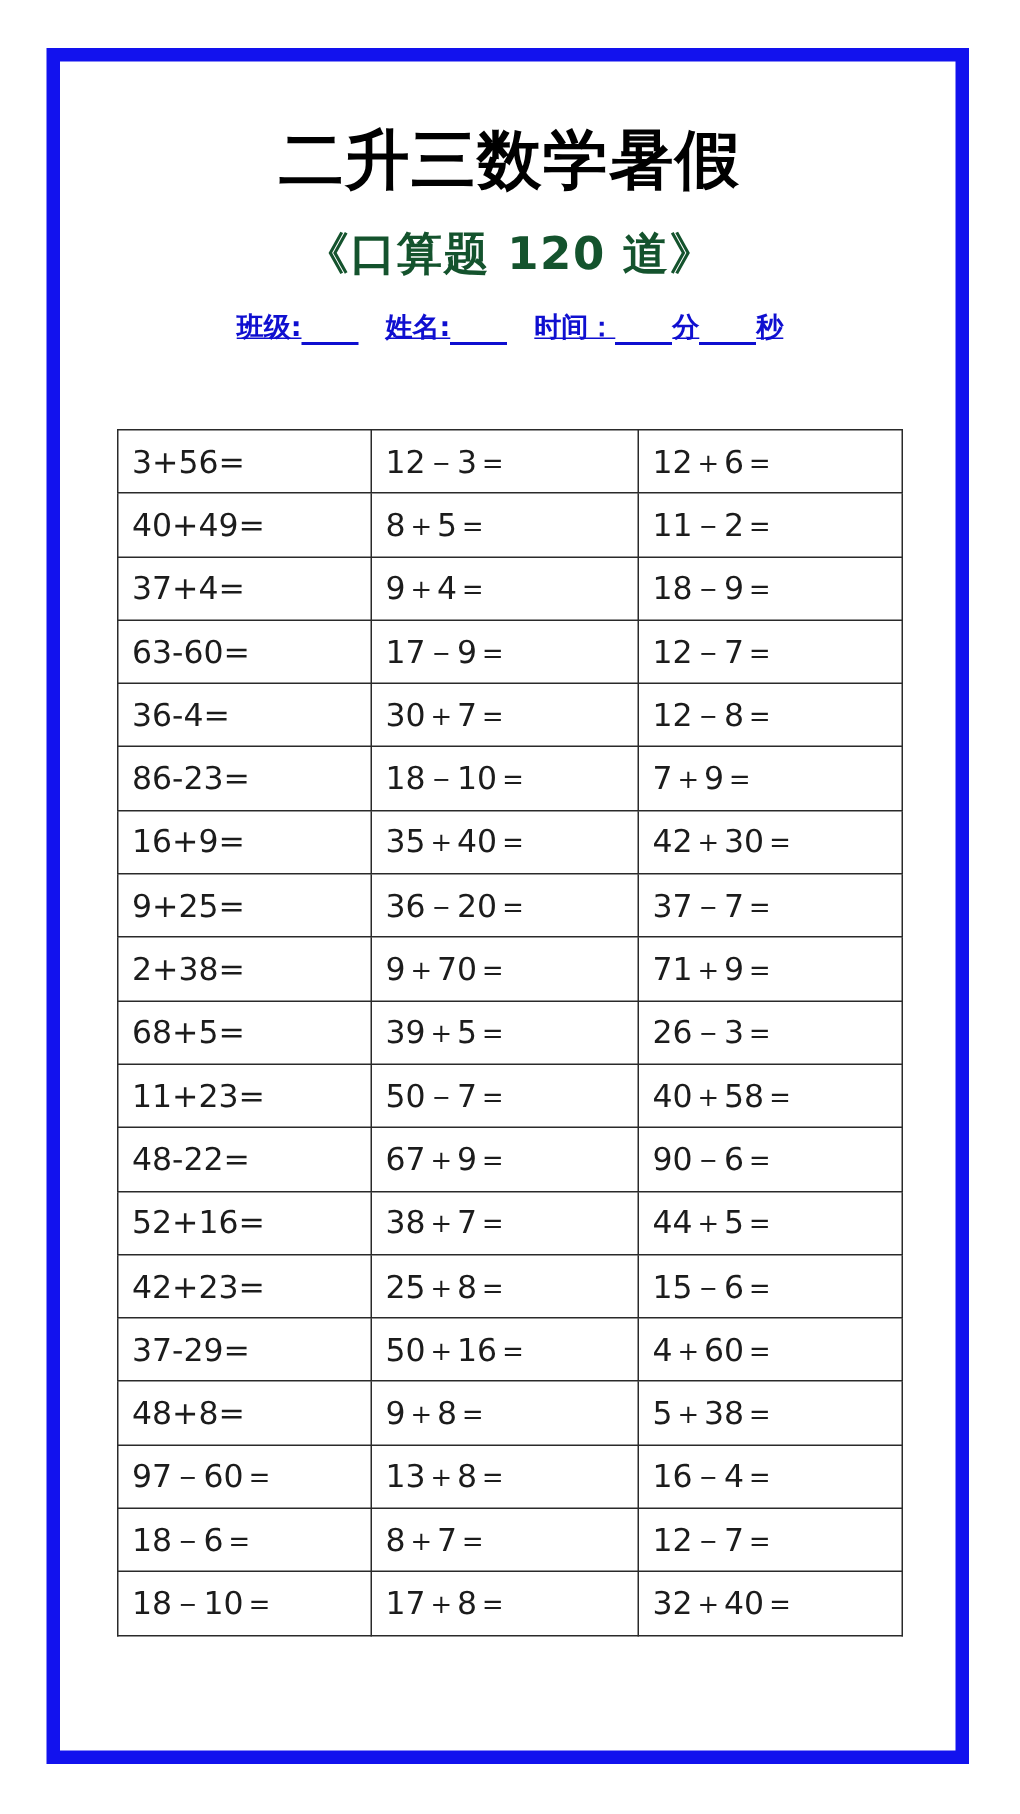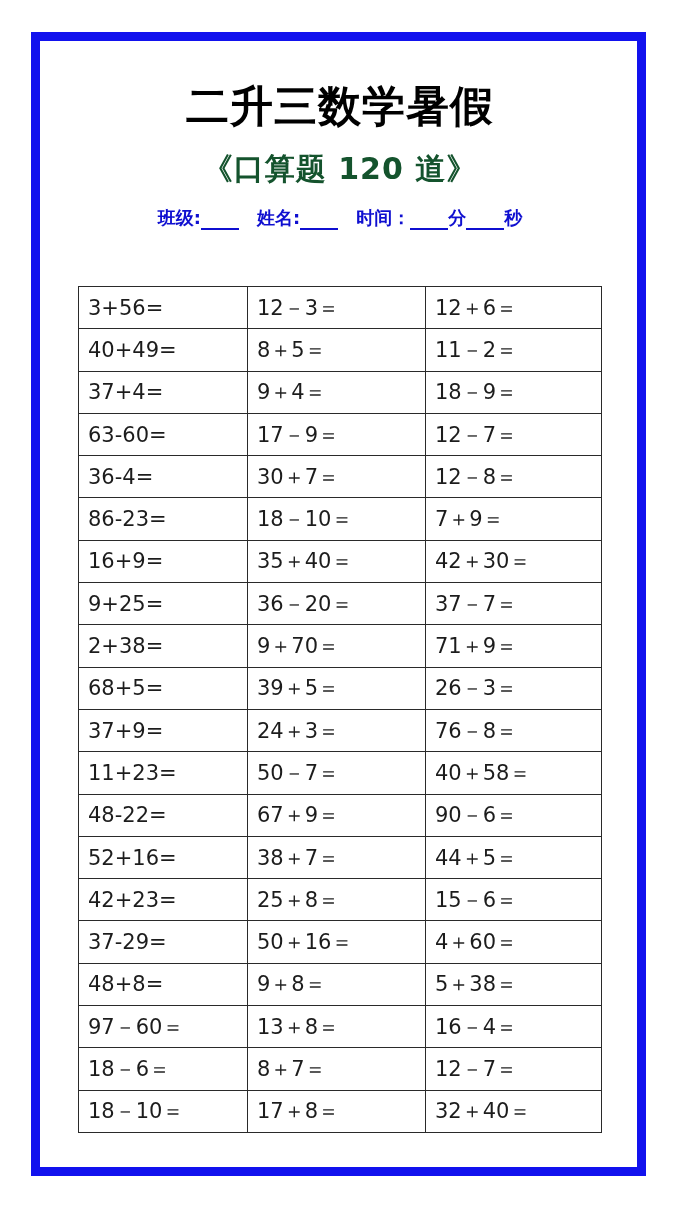--- a/index.html
+++ b/index.html
@@ -43,21 +43,21 @@
     left: 0; top: 206px;
     width: 680px;
     display: flex;
     justify-content: center;
     align-items: flex-end;
     font-size: 18px;
     font-weight: bold;
     color: #0f0fd0;
     white-space: nowrap;
   }
-  .info-group { display: flex; align-items: flex-end; }
+  .info-group { display: flex; align-items: flex-end; text-decoration: underline; }
   .info-gap { width: 18px; }
   .blank-line {
     display: inline-block;
     width: 38px;
     height: 20px;
     border-bottom: 2.5px solid #0f0fd0;
   }
   .problems-table {
     position: absolute;
     left: 78px; top: 262px;
@@ -160,25 +160,20 @@
         <td>2+38=</td>
         <td>9＋70＝</td>
         <td>71＋9＝</td>
       </tr>
       <tr>
         <td>68+5=</td>
         <td>39＋5＝</td>
         <td>26－3＝</td>
       </tr>
       <tr>
-        <td>37+9=</td>
-        <td>24＋3＝</td>
-        <td>76－8＝</td>
-      </tr>
-      <tr>
         <td>11+23=</td>
         <td>50－7＝</td>
         <td>40＋58＝</td>
       </tr>
       <tr>
         <td>48-22=</td>
         <td>67＋9＝</td>
         <td>90－6＝</td>
       </tr>
       <tr>

